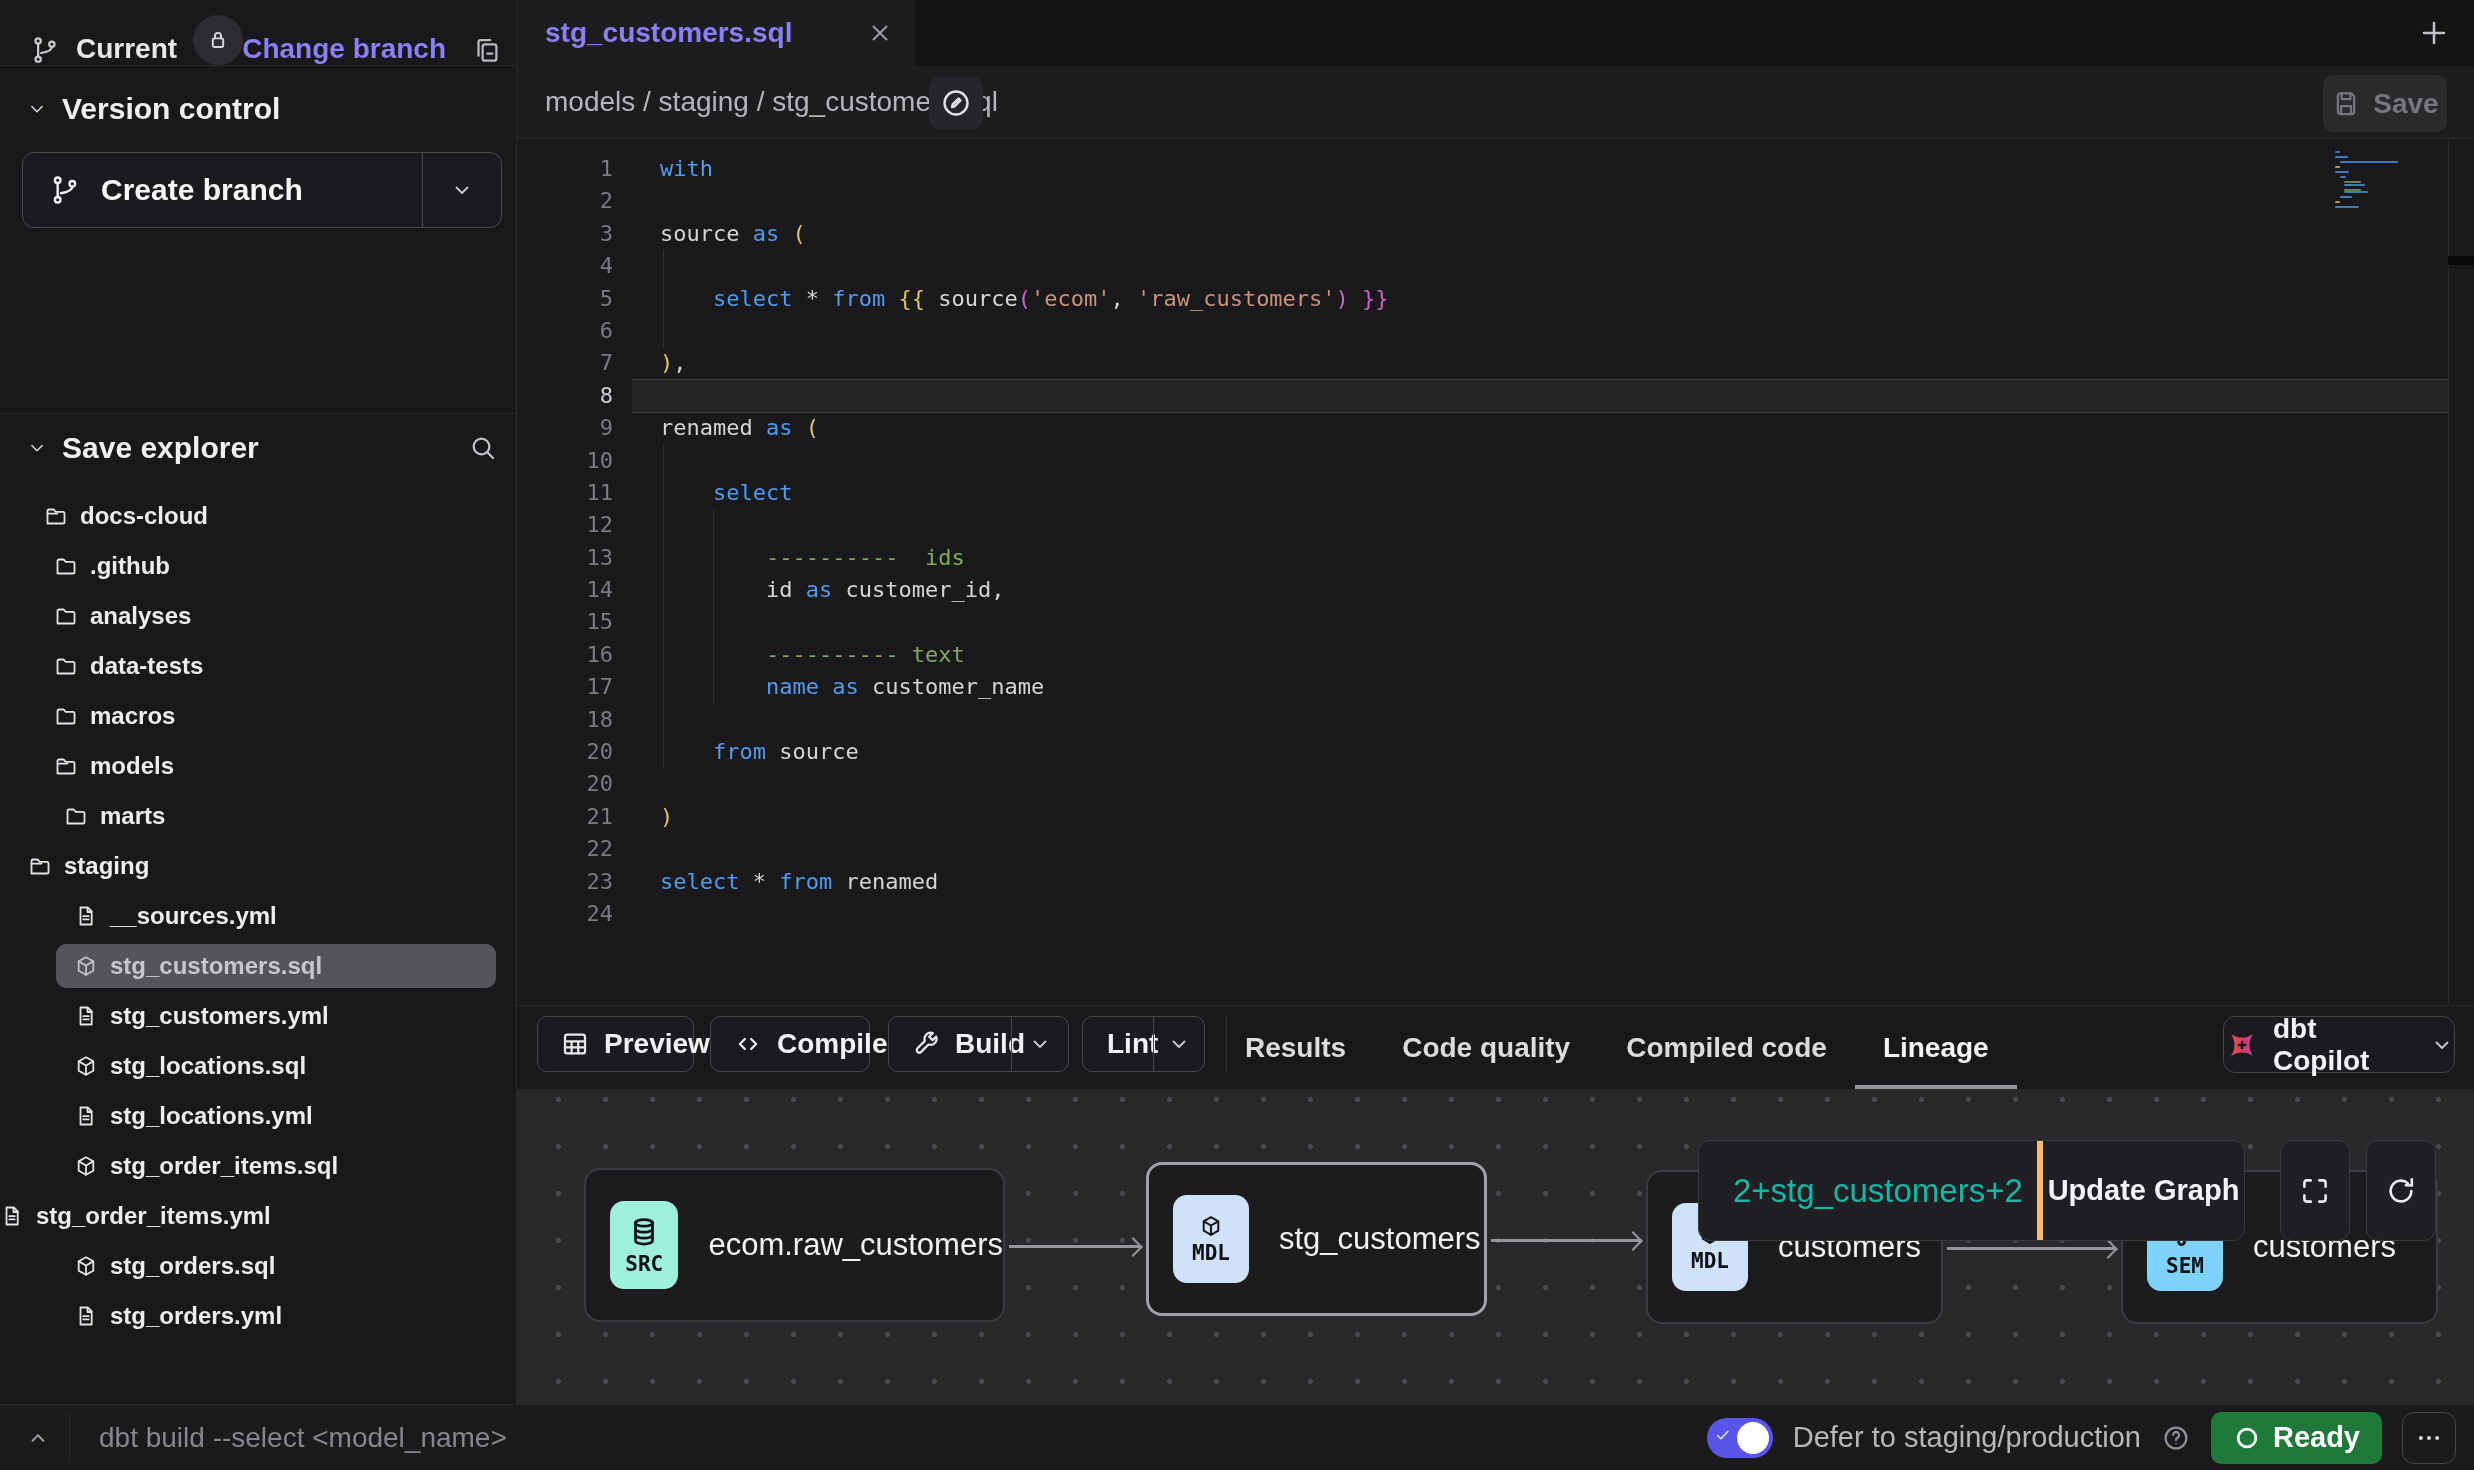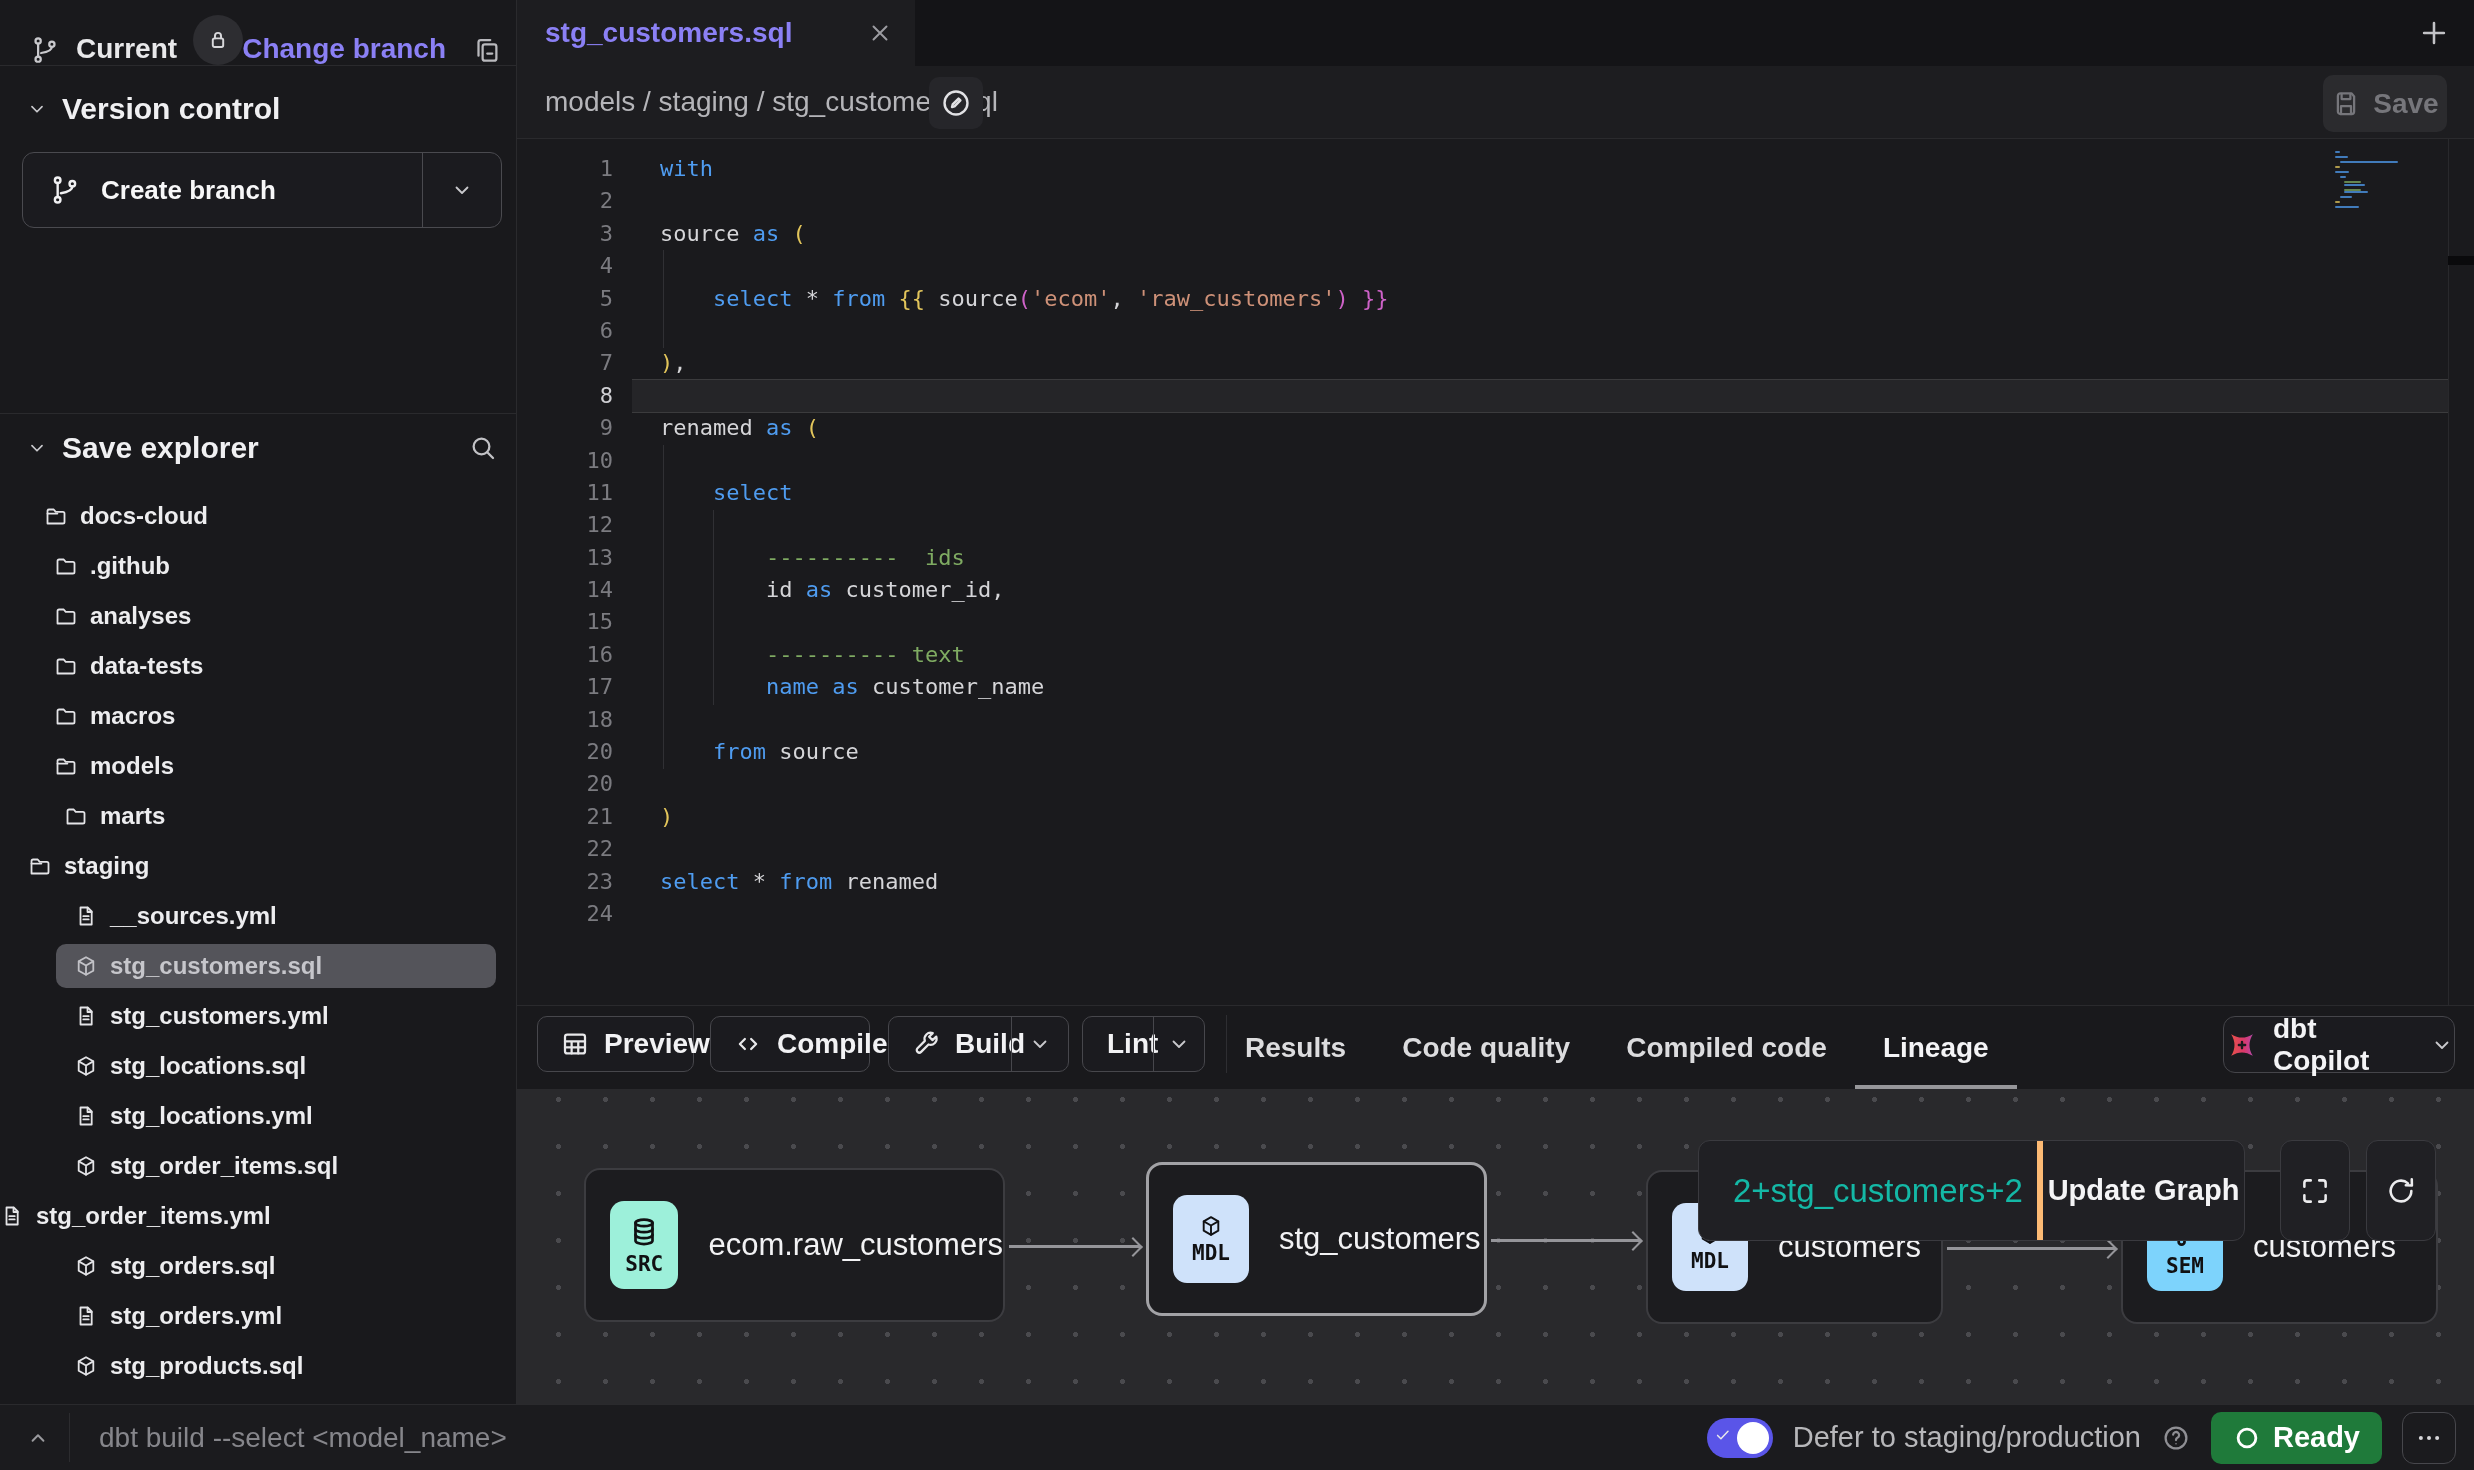--- a/index.html
+++ b/index.html
@@ -22,21 +22,21 @@
   .section-header { position:absolute; left:0; width:100%; height:46px; display:flex; align-items:center; }
   .section-header .chev { color:#C9C9CD; margin-left:26px; }
   .section-header .sh-label { margin-left:14px; font-size:30px; font-weight:700; color:#F0F0F2; }
   #vc-header { top:86px; }
   #fe-header { top:425px; }
   #fe-search { position:absolute; right:18px; color:#C2C2C6; }
   #fe-divider { position:absolute; left:0; top:413px; width:100%; height:1px; background:#2A2A2D; }
 
   #create-branch { position:absolute; left:22px; top:152px; width:480px; height:76px; border:1px solid #4A4A4F; border-radius:12px; display:flex; align-items:center; background:#1B1B1F; cursor:pointer; }
   #cb-icon { color:#F0F0F2; margin-left:26px; }
-  #cb-label { margin-left:20px; font-size:26px; font-weight:700; color:#F7F7F8; }
+  #cb-label { margin-left:20px; font-size:30px; font-weight:700; color:#F7F7F8; }
   #cb-divider { position:absolute; left:399px; top:0; bottom:0; width:1px; background:#4A4A4F; }
   #cb-caret { position:absolute; left:399px; right:0; top:0; bottom:0; color:#C9C9CD; }
 
   #file-tree { position:absolute; left:0; top:491px; width:100%; }
   .tree-row { position:relative; height:50px; display:flex; align-items:center; cursor:pointer; }
   .tree-row .row-bg { display:none; position:absolute; left:56px; right:20px; top:3px; bottom:3px; background:#54545A; border-radius:10px; }
   .tree-row.selected .row-bg { display:block; }
   .tree-row .ti-icon { position:relative; color:#E4E4E7; width:24px; height:24px; }
   .tree-row .ti-label { position:relative; margin-left:12px; font-size:24px; font-weight:700; color:#EDEDEF; }
   .tree-row.selected .ti-icon { color:#C2C2C7; }
@@ -352,29 +352,20 @@
         <div class="tree-row" style="padding-left: 74px;">
           <span class="ti-icon ic">
             <svg width="24" height="24" viewBox="0 0 24 24">
               <path d="M6.5 3.5h7.2l4 4v13H6.5z"></path>
               <path d="M13.5 3.7V8h4.2"></path>
               <path d="M9.3 12.2h5.4M9.3 15.4h5.4"></path>
             </svg>
           </span>
           <span class="ti-label">stg_orders.yml</span>
         </div>
-        <div class="tree-row" style="padding-left: 74px;">
-          <span class="ti-icon ic">
-            <svg width="24" height="24" viewBox="0 0 24 24">
-              <path d="M12 3.2l7.3 4.1v9.4L12 20.8l-7.3-4.1V7.3z"></path>
-              <path d="M4.8 7.4L12 11.5l7.2-4.1M12 11.5v9.2"></path>
-            </svg>
-          </span>
-          <span class="ti-label">stg_products.sql</span>
-        </div>
       </div>
   </div>
 
   <div id="main">
     <div id="tabbar">
       <div id="tab-active">
         <span id="tab-title">stg_customers.sql</span>
         <span id="tab-close" class="ic">
             <svg width="26" height="26" viewBox="0 0 24 24">
               <path d="M6 6l12 12M18 6L6 18"></path>

